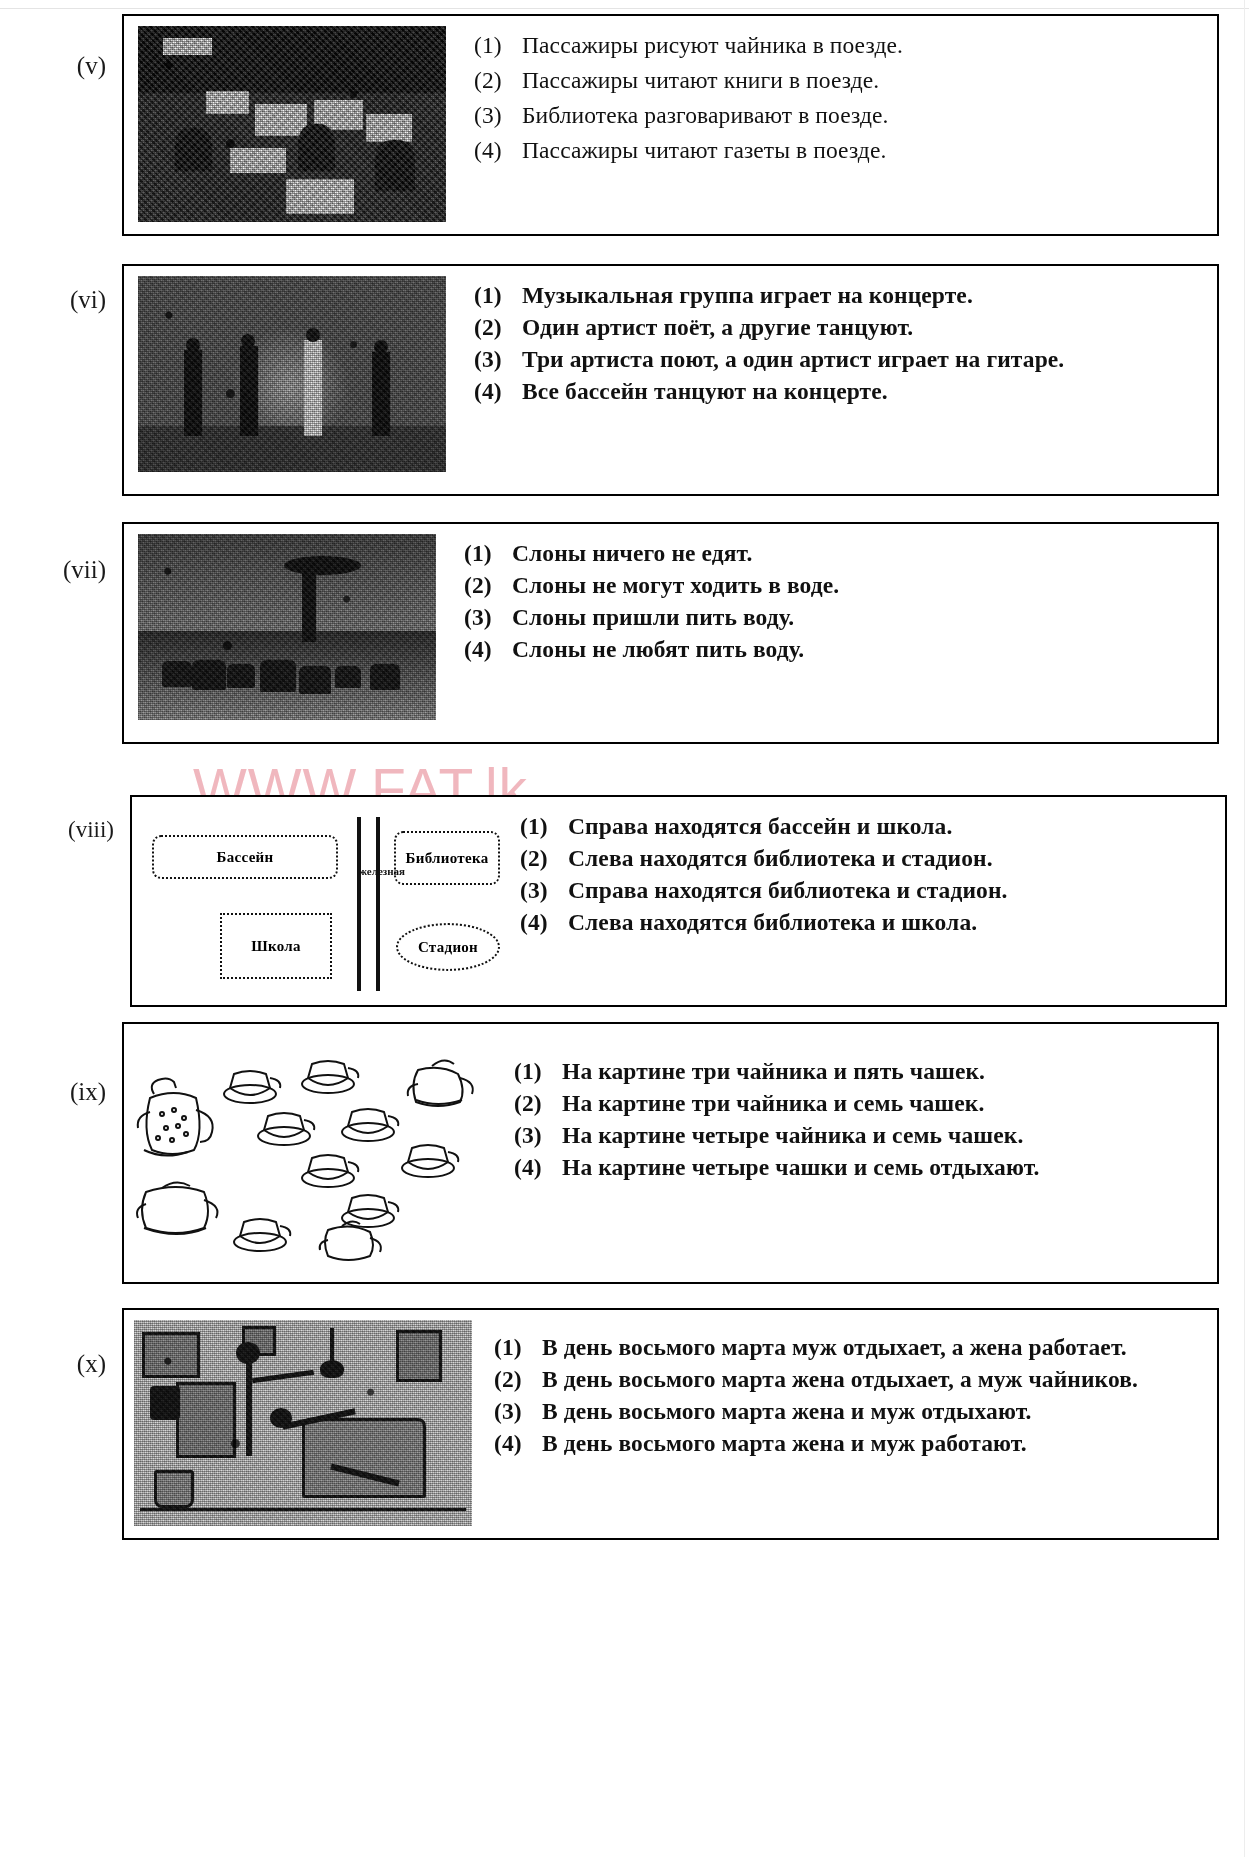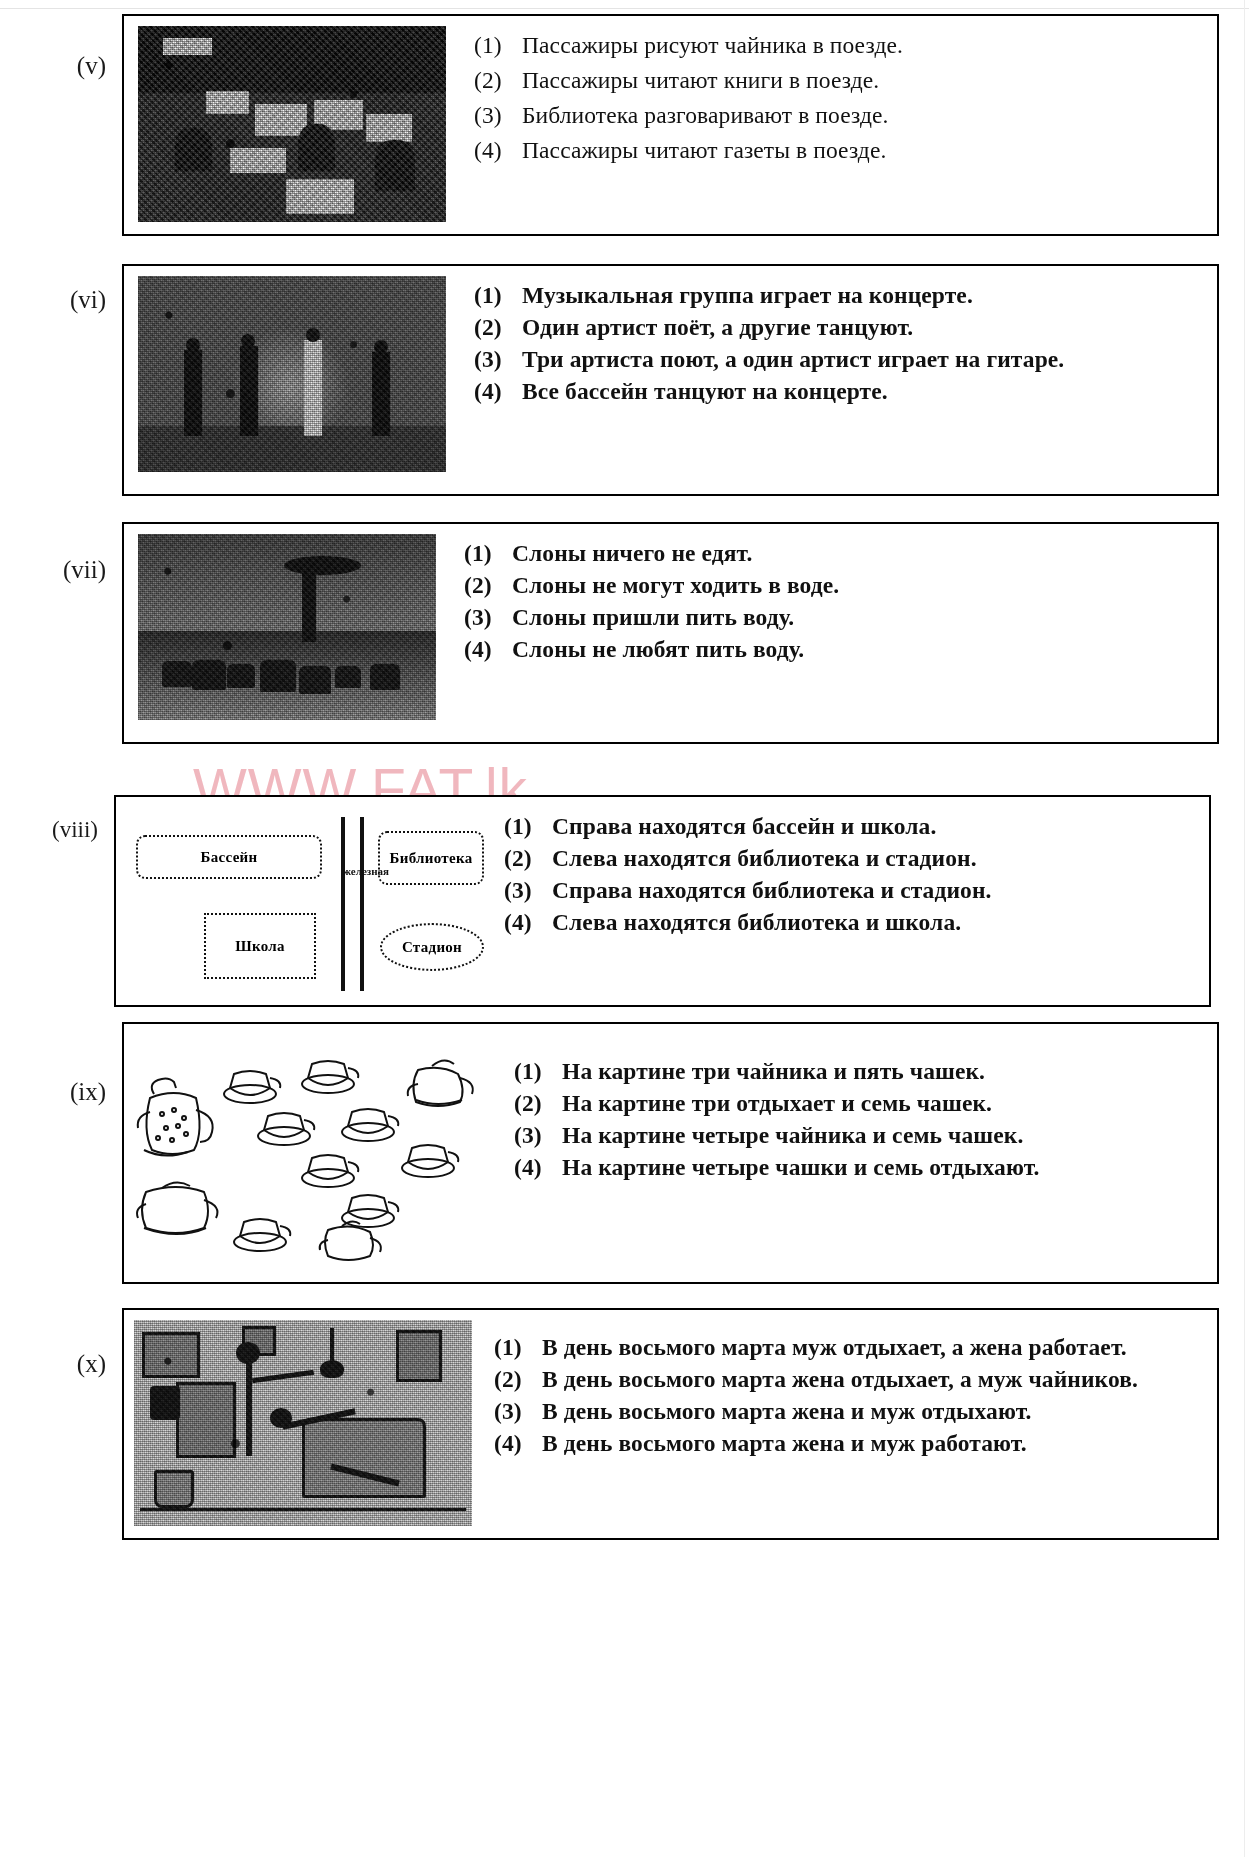--- a/index.html
+++ b/index.html
@@ -204,21 +204,21 @@
         <div class="opt">
           <span class="num">(4)</span>
           <span class="txt">Слоны не любят пить воду.</span>
         </div>
       </div>
     </div>
   </div>
 
   <div class="wm">WWW.FAT.lk</div>
 
-  <div class="item" style="left:26px;top:795px;width:1185px;">
+  <div class="item" style="left:42px;top:795px;width:1185px;">
     <div class="roman" style="padding-top:22px;font-size:23px;">(viii)</div>
     <div class="box bold tight" style="height:212px;">
       <div class="pic pic-map" style="margin-left:10px;margin-top:16px;">
         <div class="mbox round" style="left:10px;top:22px;width:186px;height:44px;">Бассейн</div>
         <div class="mbox rect" style="left:78px;top:100px;width:112px;height:66px;">Школа</div>
         <div class="road" style="left:215px;"></div>
         <div class="road" style="left:234px;"></div>
         <div class="roadtxt" style="left:217px;">железная</div>
         <div class="mbox round" style="left:252px;top:18px;width:106px;height:54px;">Библиотека</div>
         <div class="mbox ell" style="left:254px;top:110px;width:104px;height:48px;">Стадион</div>
@@ -311,21 +311,21 @@
           </g>
         </svg>
       </div>
       <div class="opts" style="padding-top:32px;padding-left:22px;">
         <div class="opt">
           <span class="num">(1)</span>
           <span class="txt">На картине три чайника и пять чашек.</span>
         </div>
         <div class="opt">
           <span class="num">(2)</span>
-          <span class="txt">На картине три отдыхает и семь чашек.</span>
+          <span class="txt">На картине три чайника и семь чашек.</span>
         </div>
         <div class="opt">
           <span class="num">(3)</span>
           <span class="txt">На картине четыре чайника и семь чашек.</span>
         </div>
         <div class="opt">
           <span class="num">(4)</span>
           <span class="txt">На картине четыре чашки и семь отдыхают.</span>
         </div>
       </div>

